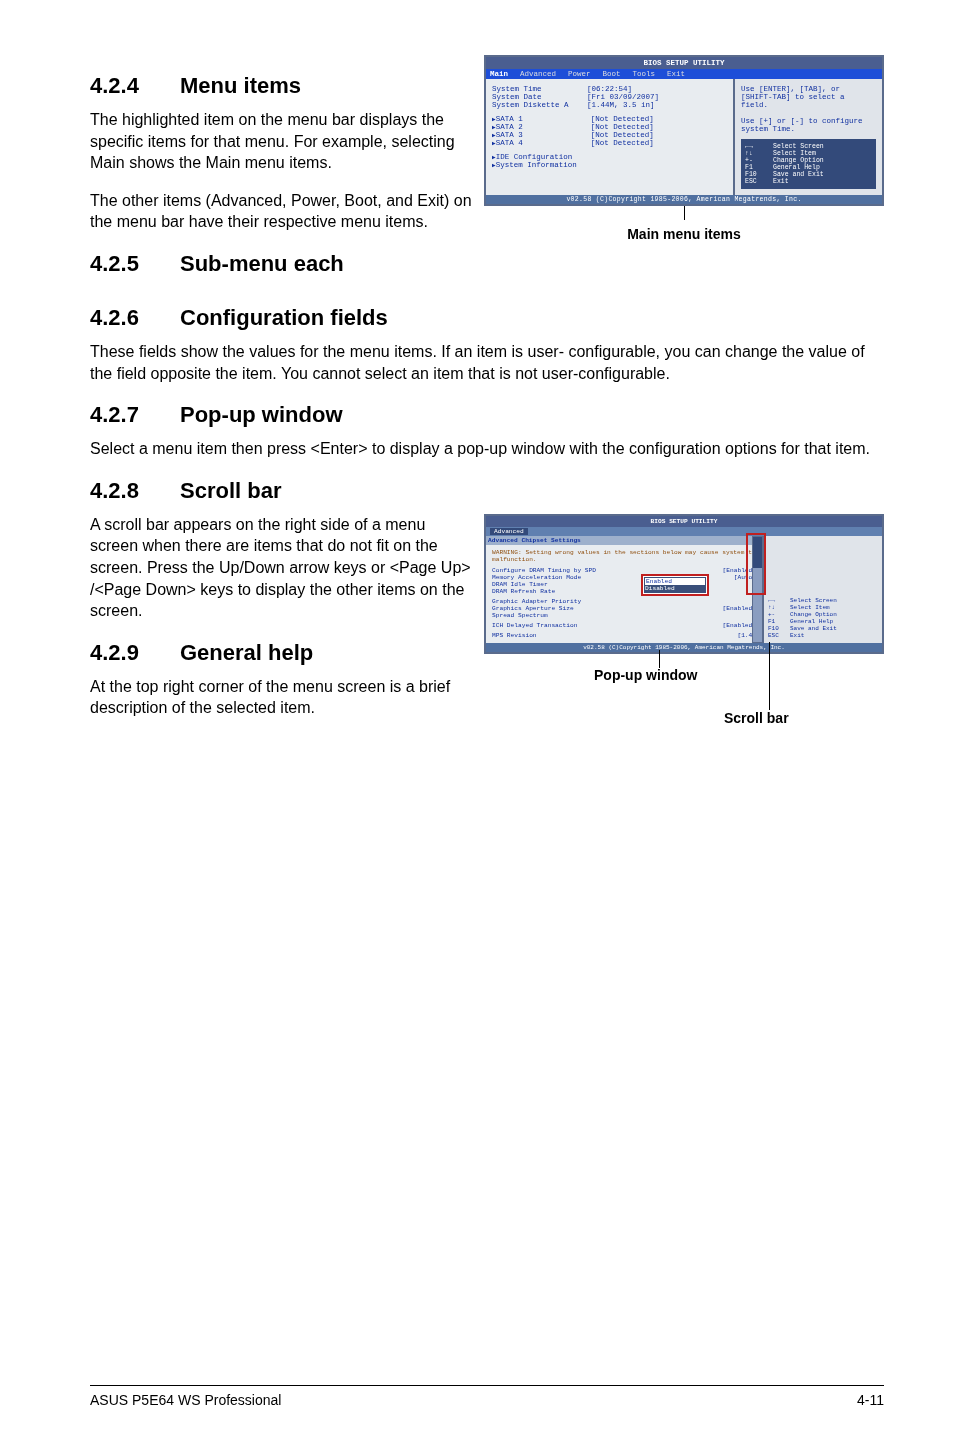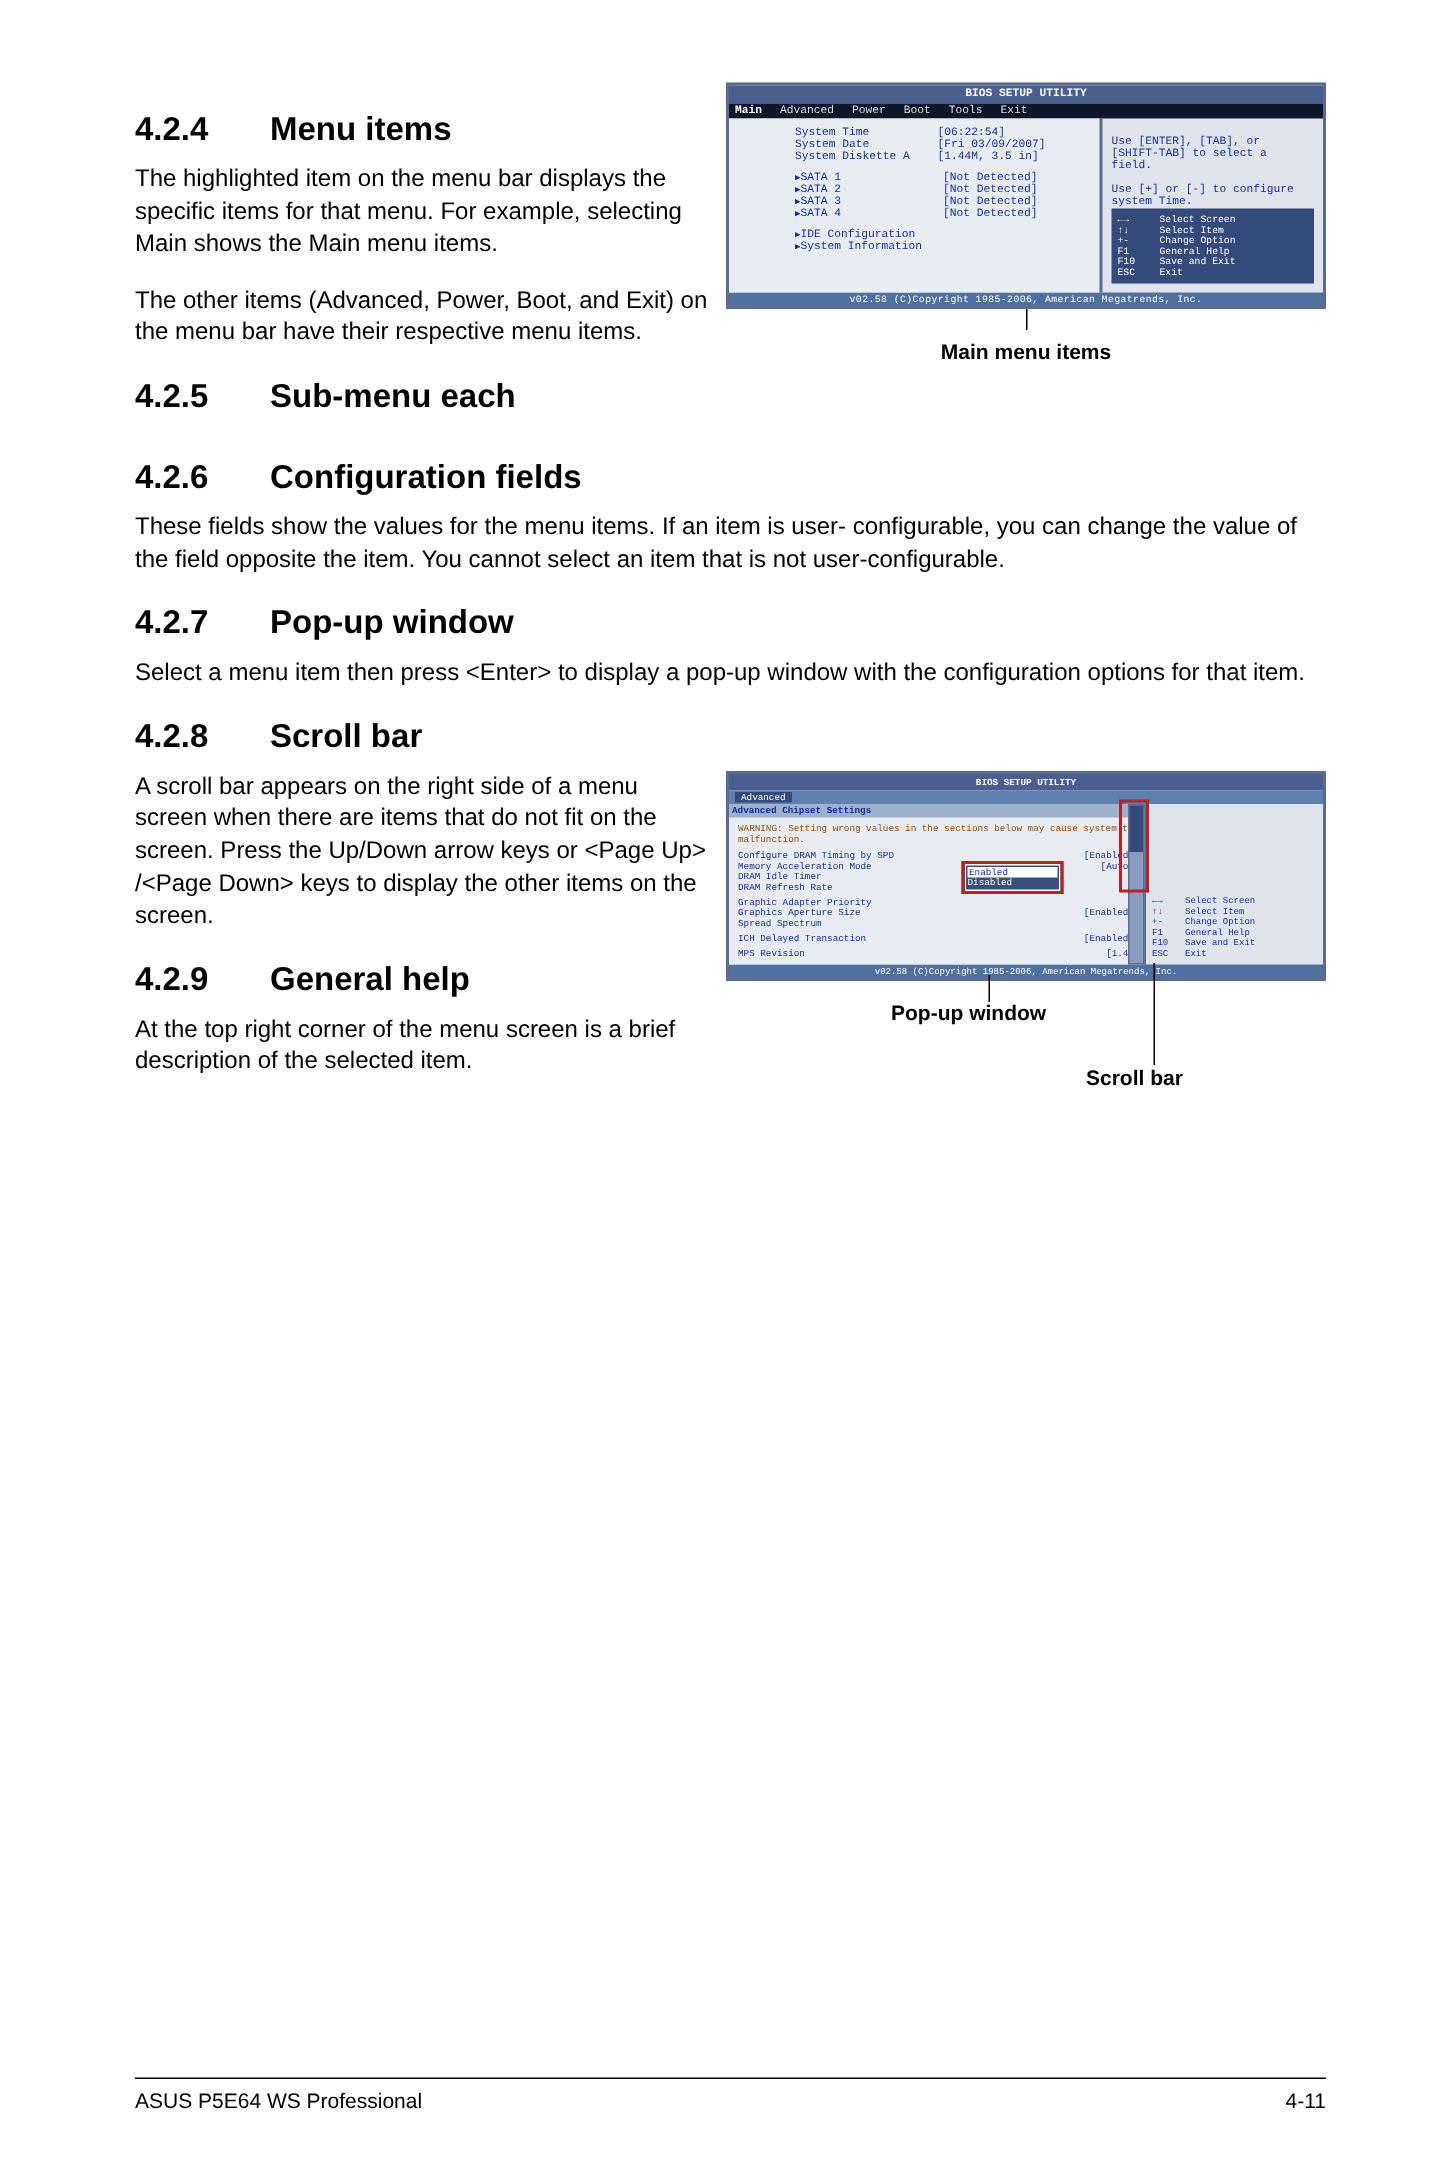--- a/index.html
+++ b/index.html
@@ -32,29 +32,29 @@
     margin-left: 10px;
   }
   .caption { text-align:center; font-weight:bold; font-size:14px; margin-top:6px; }
   .caption-line { display:flex; flex-direction:column; align-items:center; }
   .tick { width:1px; height:14px; background:#000; }
 
   
   .bios1 { border:2px solid #5a6b8c; background:#e0e4ea; font-family: 'Courier New', monospace; font-size:7.5px; color:#1030a0; }
   .bios1 .topbar { background:#4a5e90; color:#fff; padding:2px 4px; display:flex; gap:14px; font-weight:bold; }
   .bios1 .topbar .title { flex:1; text-align:center; }
-  .bios1 .tabs { background:#0f172a; color:#ddd; padding:1px 4px; display:flex; gap:12px; }
+  .bios1 .tabs { background:#1d4ed8; color:#ddd; padding:1px 4px; display:flex; gap:12px; }
   .bios1 .tabs span.active { color:#fff; font-weight:bold; }
   .bios1 .body { display:flex; }
   .bios1 .left { flex:1; padding:6px; background:#e8ecf0; }
-  .bios1 .left .row { display:flex;margin-left:38px; }
+  .bios1 .left .row { display:flex; }
   .bios1 .left .row .k { width:95px; }
   .bios1 .left .row .v { }
   .bios1 .left .tri::before { content:"▶ "; color:#1030a0; font-size:6px; }
-  .bios1 .right { width:135px; border-left:2px solid #5a6b8c; padding:6px; display:flex; flex-direction:column; justify-content:flex-end; }
+  .bios1 .right { width:135px; border-left:2px solid #5a6b8c; padding:6px; display:flex; flex-direction:column; justify-content:space-between; }
   .bios1 .help-bottom { background:#334a7a; color:#fff; padding:4px; font-size:6.5px; }
   .bios1 .footer { background:#5070a0; color:#fff; text-align:center; font-size:6.5px; padding:1px; letter-spacing:0.3px; }
   .bios1 .help-bottom .hr { display:flex; gap:6px; }
   .bios1 .help-bottom .hr .hk { width:22px; }
 
   
   .bios2-wrap { float:right; width:400px; margin-left:10px; }
   .bios2 { border:2px solid #5a6b8c; background:#e0e4ea; font-family:'Courier New', monospace; font-size:6.2px; color:#1030a0; position:relative; }
   .bios2 .topbar { background:#4a5e90; color:#fff; padding:2px 4px; text-align:center; font-weight:bold; }
   .bios2 .tabs { background:#6080b0; color:#ddd; padding:1px 4px; display:flex; gap:12px; }

